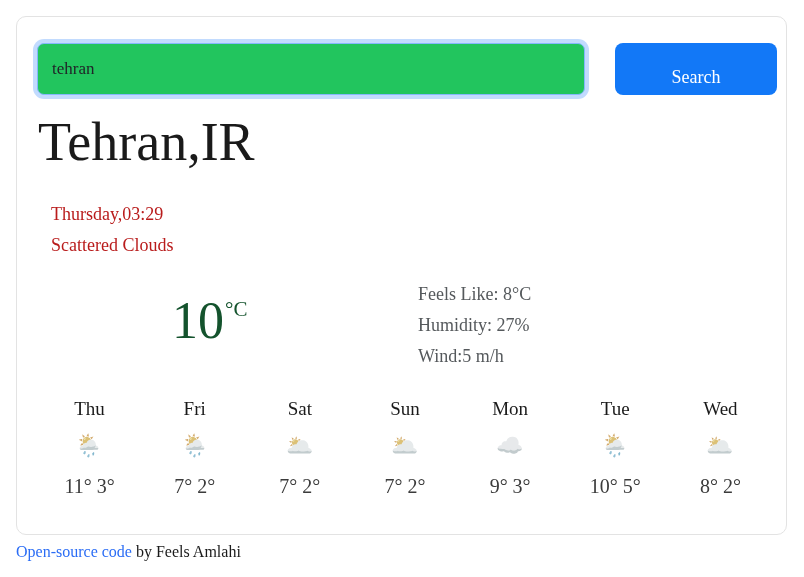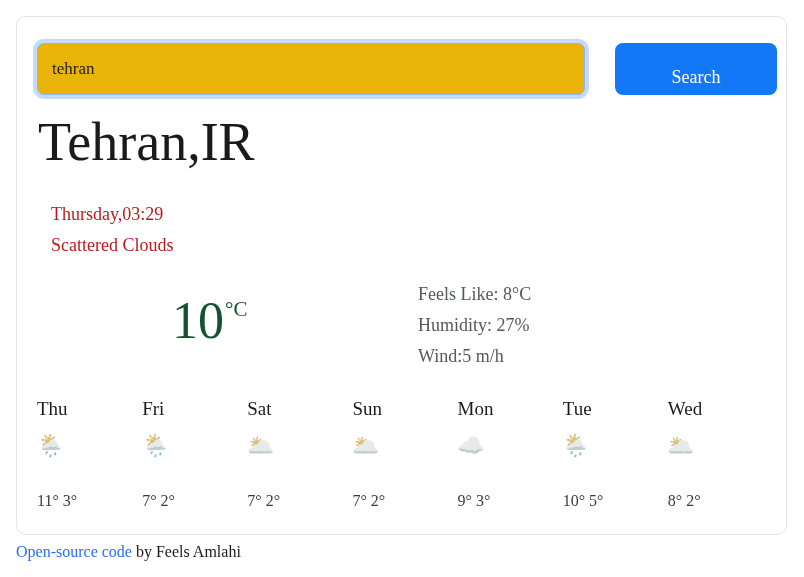--- a/index.html
+++ b/index.html
@@ -38,21 +38,21 @@
 
   .search-field-wrap {
     position: absolute;
     left: 0;
     top: 0;
     width: 548px;
     height: 52px;
     box-sizing: border-box;
     border: 1px solid #86b7fe;
     border-radius: 7px;
-    background: #eab308;
+    background: #22c55e;
     box-shadow: 0 0 0 4px rgba(13, 110, 253, 0.25);
   }
 
   .search-input {
     position: absolute;
     left: 0;
     top: 0;
     width: 100%;
     height: 100%;
     box-sizing: border-box;
@@ -155,39 +155,39 @@
   
   .forecast {
     position: absolute;
     left: 20px;
     top: 382px;
     width: 736px;
     display: flex;
   }
   .forecast-day {
     flex: 1 1 0;
-    text-align: left;
+    text-align: center;
   }
   .fc-label {
     font-size: 19px;
     color: #1a1a1a;
     line-height: 1;
     margin-bottom: 15px;
   }
   .fc-icon {
     font-size: 22px;
     line-height: 26px;
     height: 26px;
     filter: grayscale(55%);
   }
   .fc-temps {
-    font-size: 16px;
+    font-size: 20px;
     color: #3b3b3b;
     line-height: 1;
-    margin-top: 34px;
+    margin-top: 17px;
   }
 
   
   .footer {
     position: absolute;
     left: 16px;
     top: 543px;
     font-size: 16px;
     color: #1a1a1a;
   }

